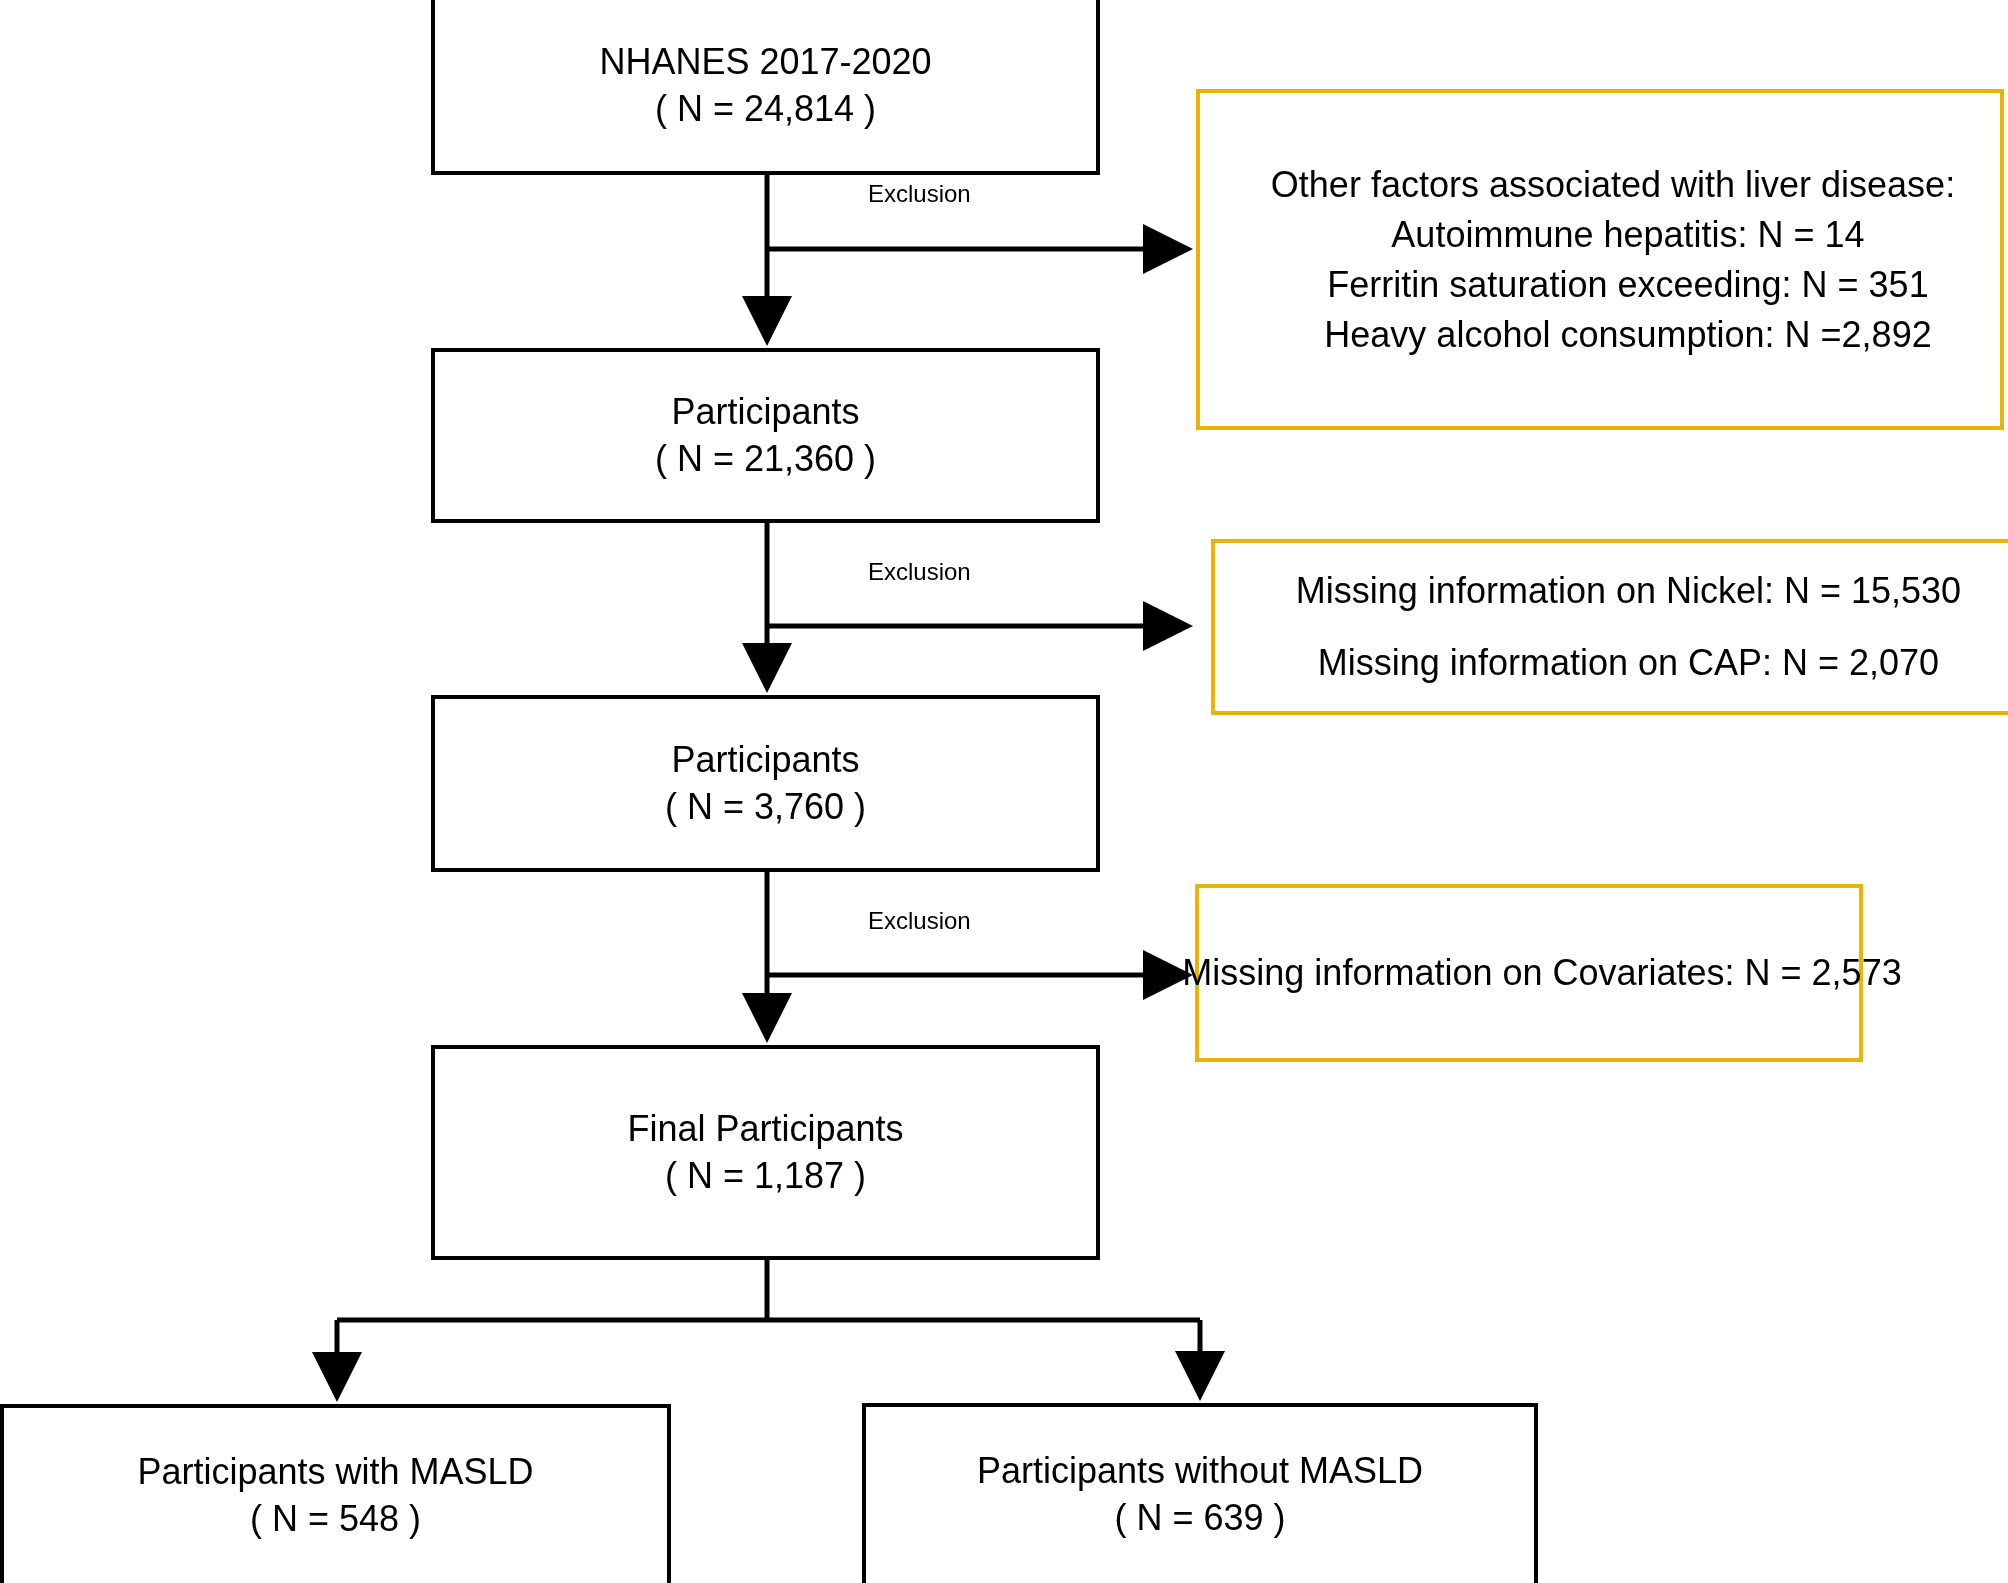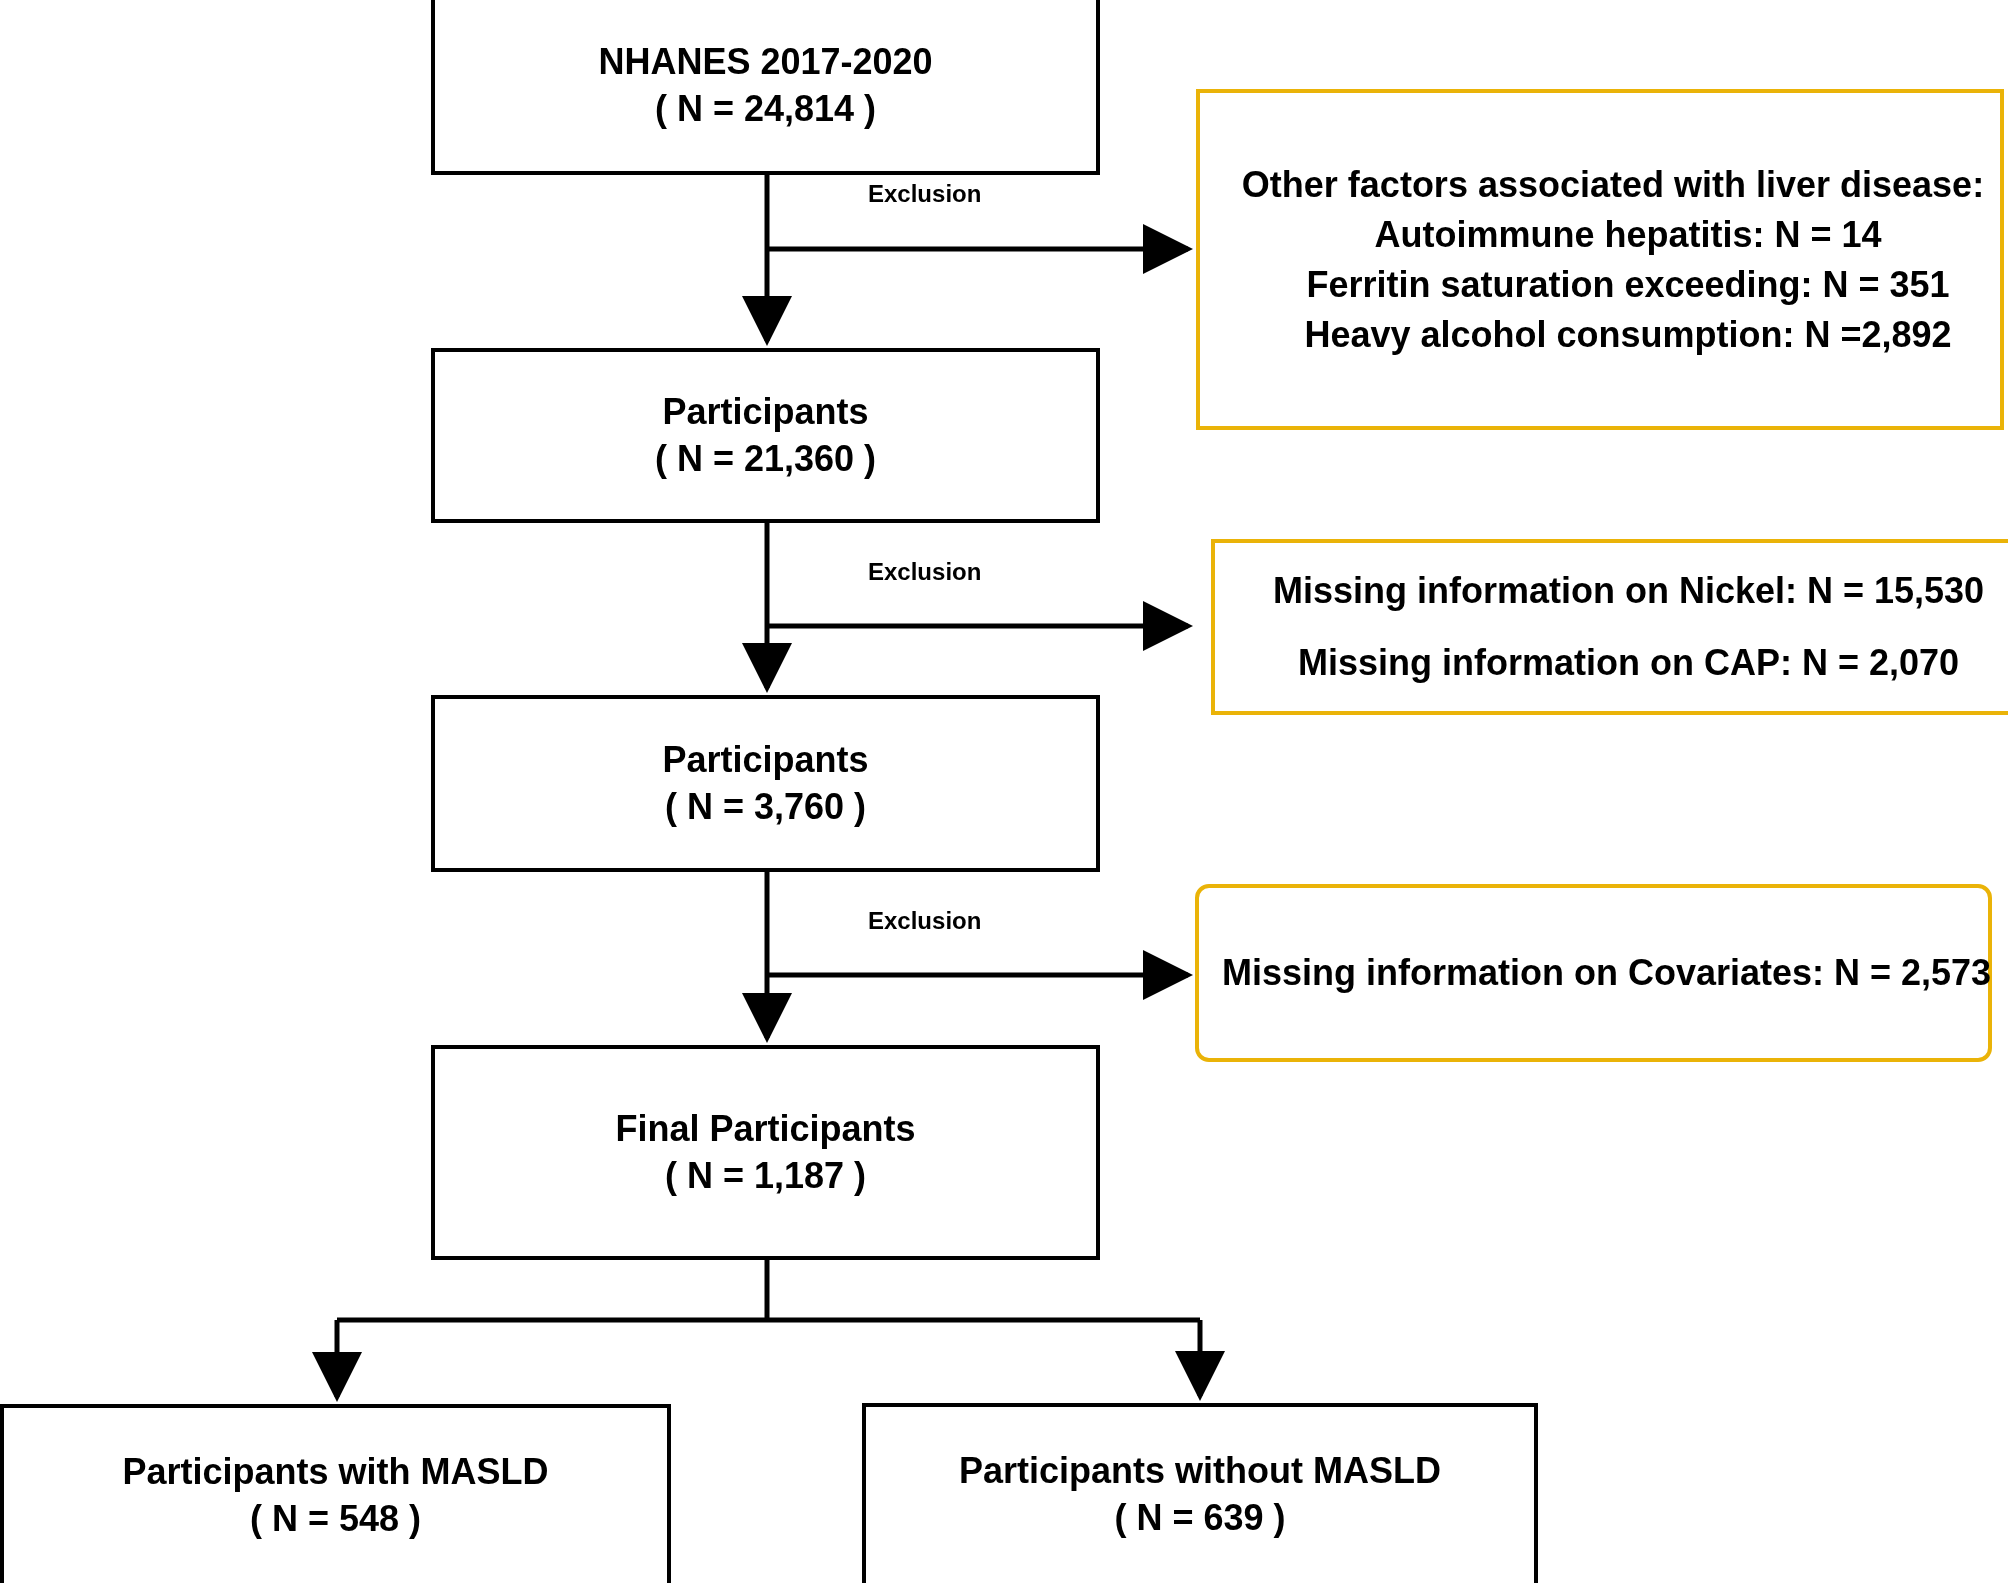--- a/index.html
+++ b/index.html
@@ -8,21 +8,20 @@
     background: #ffffff;
   }
   #canvas {
     position: relative;
     width: 2008px;
     height: 1583px;
     background: #ffffff;
     font-family: "Liberation Sans", sans-serif;
     color: #000000;
     overflow: hidden;
-    font-weight: bold;
   }
   .node {
     position: absolute;
     box-sizing: border-box;
     border: 4px solid #000000;
     background: #ffffff;
     display: flex;
     flex-direction: column;
     align-items: center;
     justify-content: center;
@@ -147,21 +146,21 @@
     <span class="line indent">Autoimmune hepatitis: N = 14</span>
     <span class="line indent">Ferritin saturation exceeding: N = 351</span>
     <span class="line indent">Heavy alcohol consumption: N =2,892</span>
   </div>
 
   <div class="sidebox spaced" style="left:1195px; top:539px; width:809px; height:176px;margin-left:16px;">
     <span class="line">Missing information on Nickel: N = 15,530</span>
     <span class="line">Missing information on CAP: N = 2,070</span>
   </div>
 
-  <div class="sidebox" style="left:1195px; top:884px; width:797px; height:178px;border-radius:14px;">
+  <div class="sidebox" style="left:1195px; top:884px; width:668px; height:178px;">
     <span class="line">Missing information on Covariates: N = 2,573</span>
   </div>
 
   <div class="edge-label" style="left:868px; top:182px;">Exclusion</div>
   <div class="edge-label" style="left:868px; top:560px;">Exclusion</div>
   <div class="edge-label" style="left:868px; top:909px;">Exclusion</div>
 
 </div>
 
 </body></html>

